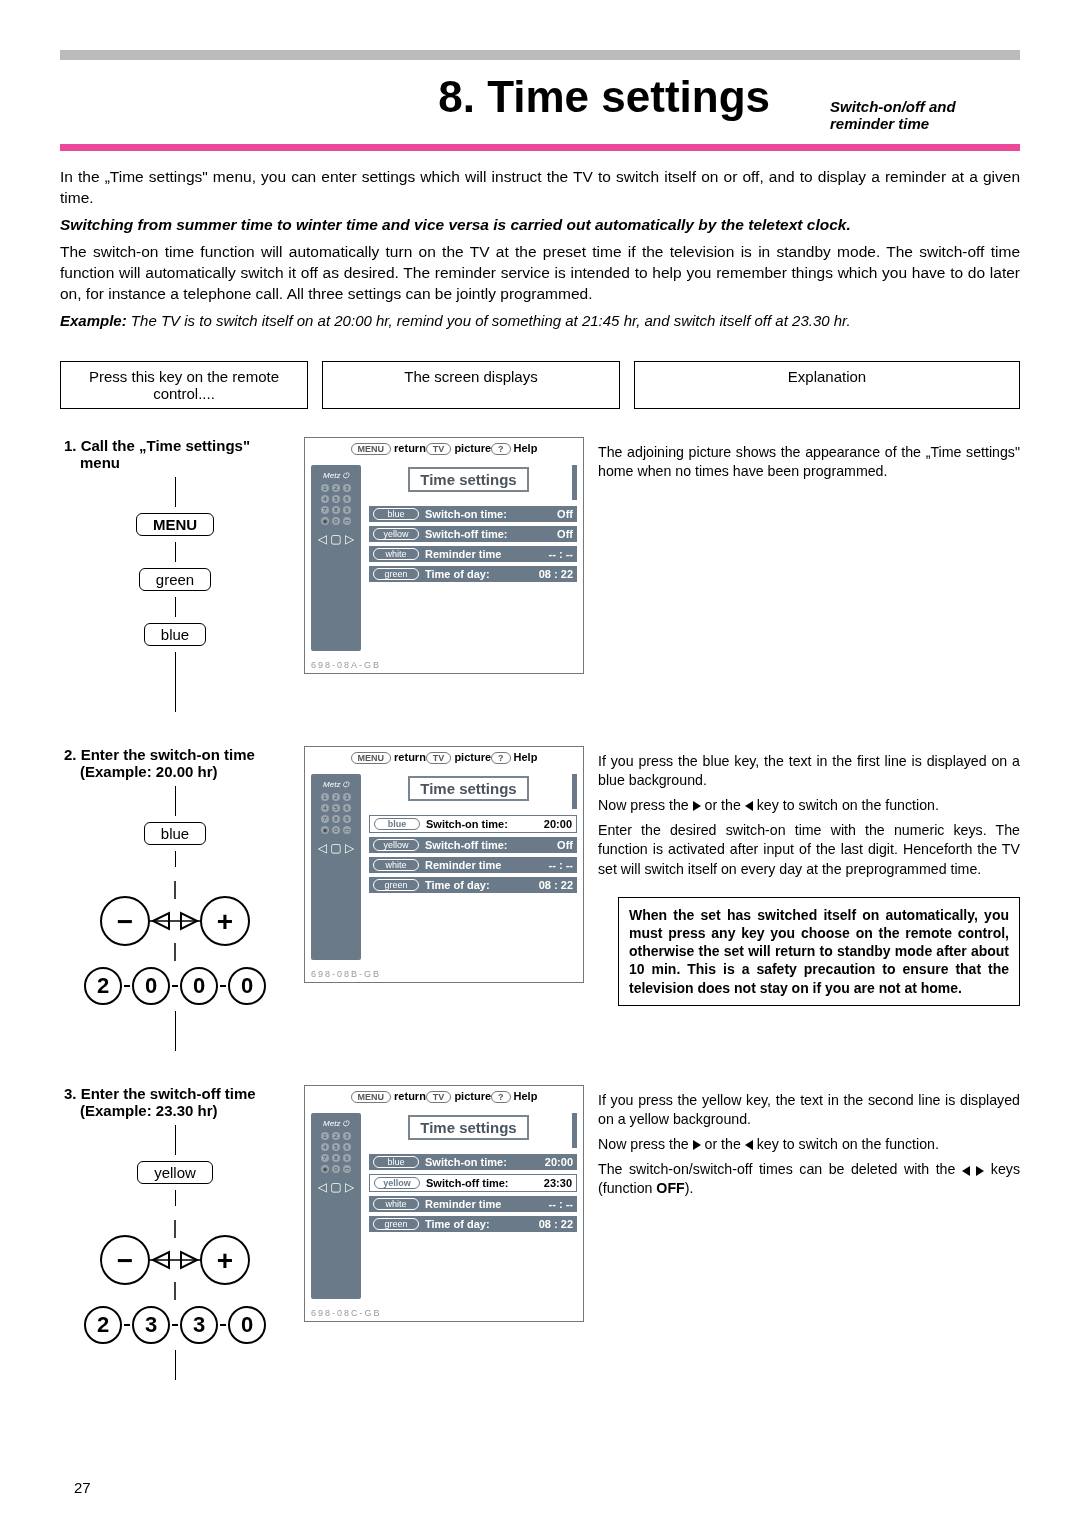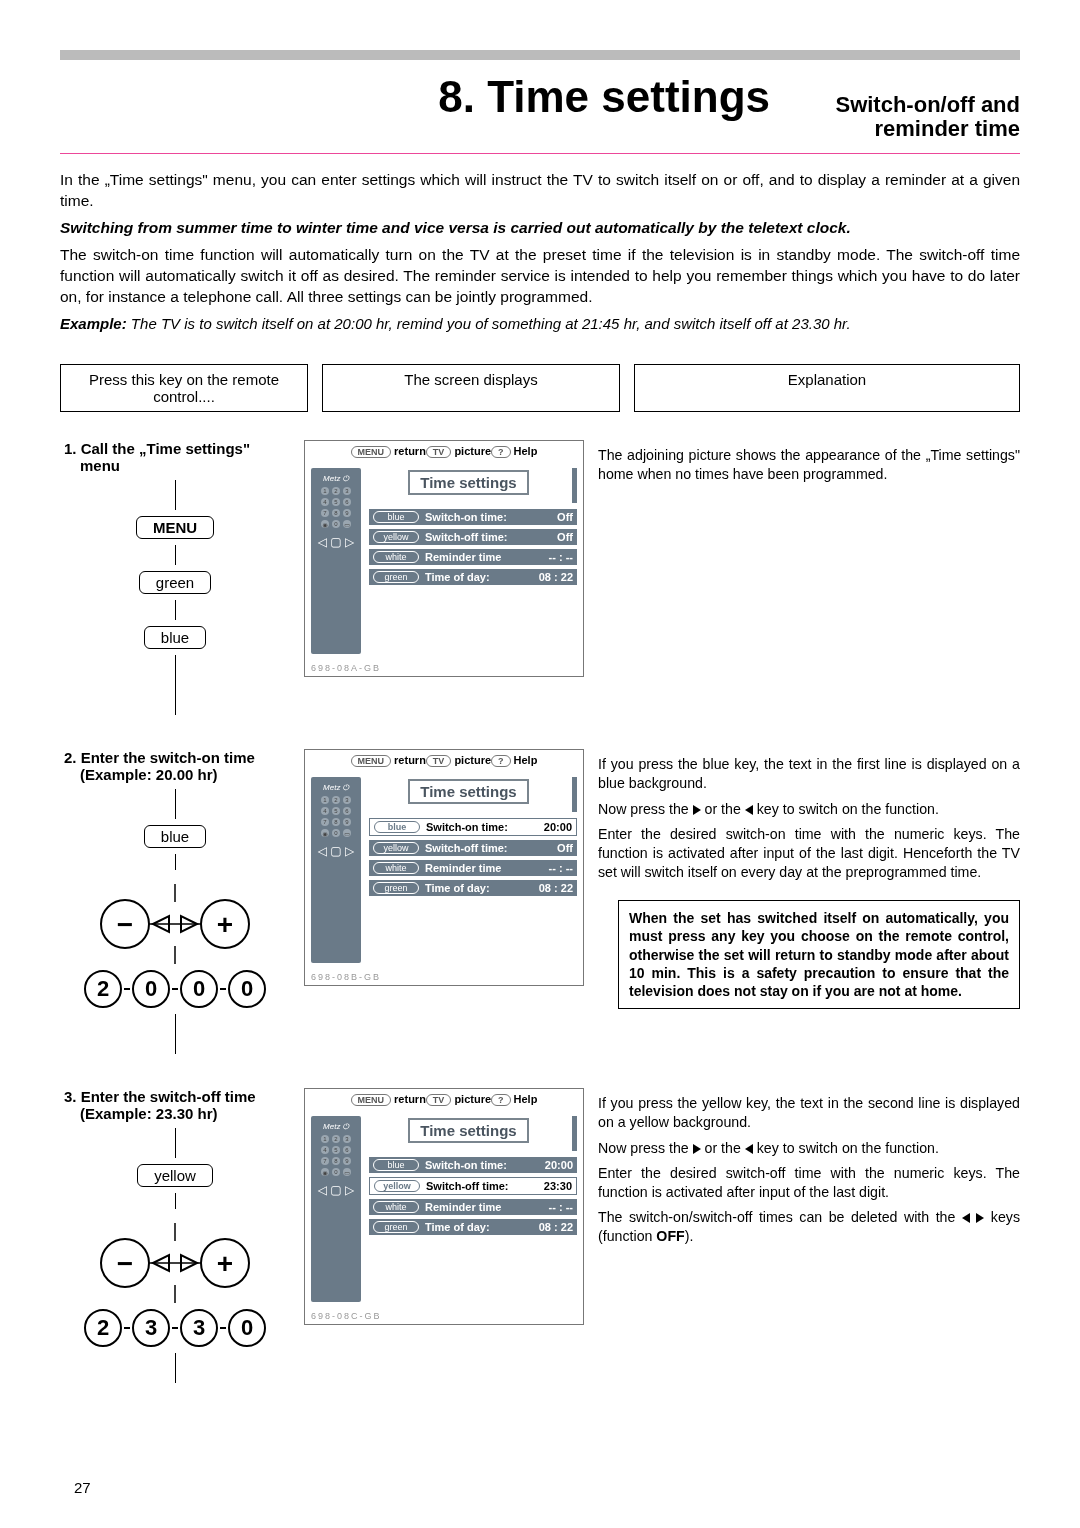--- a/index.html
+++ b/index.html
@@ -1,20 +1,20 @@
 <!DOCTYPE html>
 <html><head>
 <meta charset="utf-8">
 <style>
   body { margin: 0; padding: 0; background: #fff; font-family: Arial, Helvetica, sans-serif; color: #000; }
   .page { width: 1080px; height: 1528px; position: relative; box-sizing: border-box; padding: 50px 60px 30px 60px; }
   .topbar { height: 10px; background: #bbb; margin-bottom: 8px; }
-  .header { display: flex; align-items: baseline; justify-content: flex-end; gap: 60px; padding: 4px 0 12px 0; border-bottom: 1px solid #ec4899; }
+  .header { display: flex; align-items: baseline; justify-content: flex-end; gap: 60px; padding: 4px 0 12px 0; border-bottom: 7px solid #ec4899; }
   .title { font-size: 44px; font-weight: bold; }
-  .subtitle { font-size: 22px; font-weight: bold; text-align: right; line-height: 1.1; min-width: 190px; }
+  .subtitle { font-size: 15px; font-weight: bold; text-align: left; line-height: 1.1; min-width: 190px; font-style: italic; }
   .intro { font-size: 15.5px; line-height: 1.35; margin-top: 16px; }
   .intro p { margin: 6px 0; text-align: justify; }
   .intro .autoline { font-style: italic; font-weight: bold; }
   .intro .example { font-size: 15px; }
   .intro .example b { font-style: italic; }
   .cols { display: flex; gap: 14px; margin-top: 30px; }
   .col { border: 1.5px solid #000; padding: 6px 8px; text-align: center; font-size: 15px; }
   .col1 { width: 230px; text-align: center; }
   .col2 { width: 280px; }
   .col3 { flex: 1; }
@@ -345,19 +345,18 @@
                 <span class="tvval">08 : 22</span>
               </div>
           </div>
         </div>
         <div class="barcode">698-08C-GB</div>
       </div>
     </div>
     <div class="right">
       <p>If you press the yellow key, the text in the second line is displayed on a yellow background.</p>
       <p><span>Now press the </span><span class="triicon tri-r"></span><span> or the </span><span class="triicon tri-l"></span><span> key to switch on the function.</span></p>
-      <p>Enter the desired switch-off time with the numeric keys. The function is activated after input of the last digit.</p>
       <p><span>The switch-on/switch-off times can be deleted with the </span><span class="triicon tri-l"></span> <span class="triicon tri-r"></span><span> keys (function </span><b>OFF</b><span>).</span></p>
     </div>
   </div>
 
   <div class="pagenum">27</div>
 </div>
 
 </body></html>

